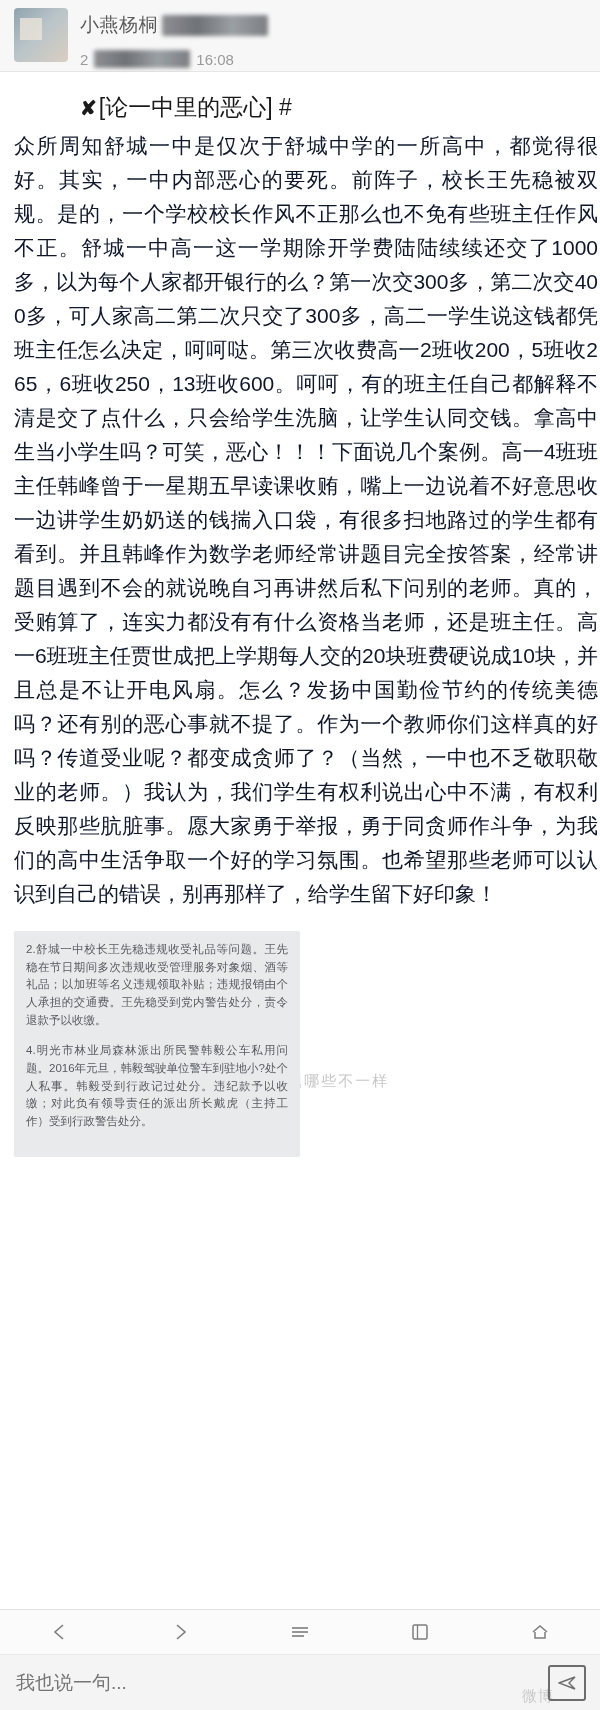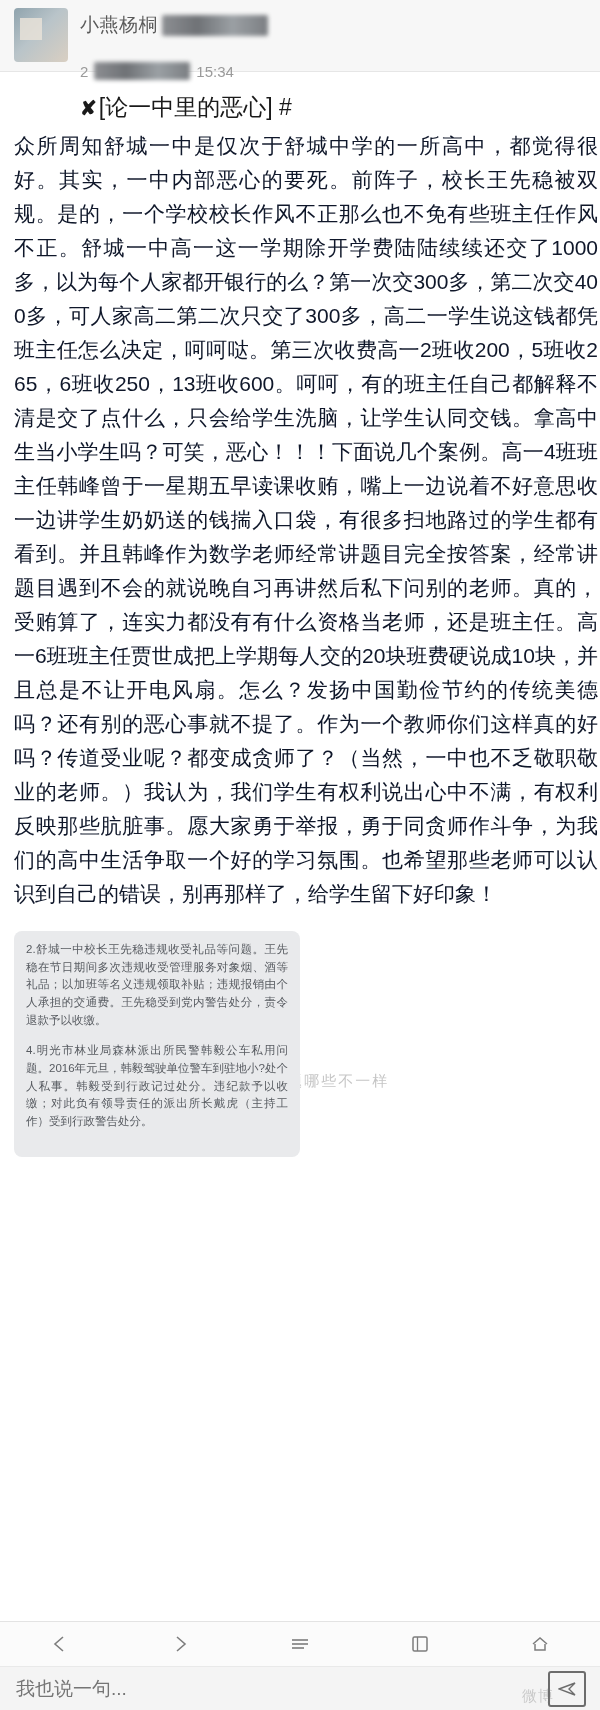--- a/index.html
+++ b/index.html
@@ -42,21 +42,21 @@
     left: 6px; top: 10px;
     width: 22px; height: 22px;
     background: #e8e2d8;
     opacity: .85;
   }
   .head-text {
     margin-left: 12px;
     padding-top: 4px;
     display: flex;
     flex-direction: column;
-    gap: 24px;
+    gap: 12px;
   }
   .uname-row {
     display: flex;
     align-items: center;
     gap: 4px;
   }
   .uname {
     font-size: 19px;
     color: #5a5a5a;
     letter-spacing: .5px;
@@ -128,21 +128,21 @@
     display: inline-block;
   }
 
   
   .doc-image {
     margin: 14px 14px 0 14px;
     width: 286px;
     background: #e9eaec;
     padding: 10px 12px 14px 12px;
     box-sizing: border-box;
-    border-radius: 8px;
+    border-radius: 2px;
     filter: blur(0.6px);
   }
   .doc-para {
     font-size: 11.5px;
     line-height: 1.55;
     color: #4b4f55;
     margin-bottom: 12px;
     text-align: justify;
     word-break: break-all;
     opacity: .92;
@@ -163,21 +163,21 @@
     justify-content: space-around;
     background: #fbfbfb;
   }
   .nav-ico {
     width: 26px; height: 26px;
     display: flex; align-items: center; justify-content: center;
     color: #7d7d7d;
   }
   .nav-ico svg { display: block; }
   .input-bar {
-    height: 44px;
+    height: 56px;
     background: #f4f4f4;
     display: flex;
     align-items: center;
     padding: 12px 14px;
     box-sizing: border-box;
     gap: 10px;
     border-top: 1px solid #e9e9e9;
     position: relative;
   }
   .comment-input {
@@ -214,21 +214,21 @@
 <div class="header">
   <div class="avatar"></div>
   <div class="head-text">
     <div class="uname-row">
       <span class="uname">小燕杨桐</span>
       <span class="blur-block blur-w1"></span>
     </div>
     <div class="meta-row">
       <span class="meta-time">2</span>
       <span class="blur-block blur-w2"></span>
-      <span class="meta-time">15:34</span>
+      <span class="meta-time">16:08</span>
     </div>
   </div>
 </div>
 
 <div class="post">
   <div class="title-line">
     <span class="cross-icon">✘</span><span>[论一中里的恶心] #</span>
   </div>
   <div class="body-text">众所周知舒城一中是仅次于舒城中学的一所高中，都觉得很好。其实，一中内部恶心的要死。前阵子，校长王先稳被双规。是的，一个学校校长作风不正那么也不免有些班主任作风不正。舒城一中高一这一学期除开学费陆陆续续还交了1000多，以为每个人家都开银行的么？第一次交300多，第二次交400多，可人家高二第二次只交了300多，高二一学生说这钱都凭班主任怎么决定，呵呵哒。第三次收费高一2班收200，5班收265，6班收250，13班收600。呵呵，有的班主任自己都解释不清是交了点什么，只会给学生洗脑，让学生认同交钱。拿高中生当小学生吗？可笑，恶心！！！下面说几个案例。高一4班班主任韩峰曾于一星期五早读课收贿，嘴上一边说着不好意思收一边讲学生奶奶送的钱揣入口袋，有很多扫地路过的学生都有看到。并且韩峰作为数学老师经常讲题目完全按答案，经常讲题目遇到不会的就说晚自习再讲然后私下问别的老师。真的，受贿算了，连实力都没有有什么资格当老师，还是班主任。高一6班班主任贾世成把上学期每人交的20块班费硬说成10块，并且总是不让开电风扇。怎么？发扬中国勤俭节约的传统美德吗？还有别的恶心事就不提了。作为一个教师你们这样真的好吗？传道受业呢？都变成贪师了？（当然，一中也不乏敬职敬业的老师。）我认为，我们学生有权利说出心中不满，有权利反映那些肮脏事。愿大家勇于举报，勇于同贪师作斗争，为我们的高中生活争取一个好的学习氛围。也希望那些老师可以认识到自己的错误，别再那样了，给学生留下好印象！</div>
   <div class="watermark">

